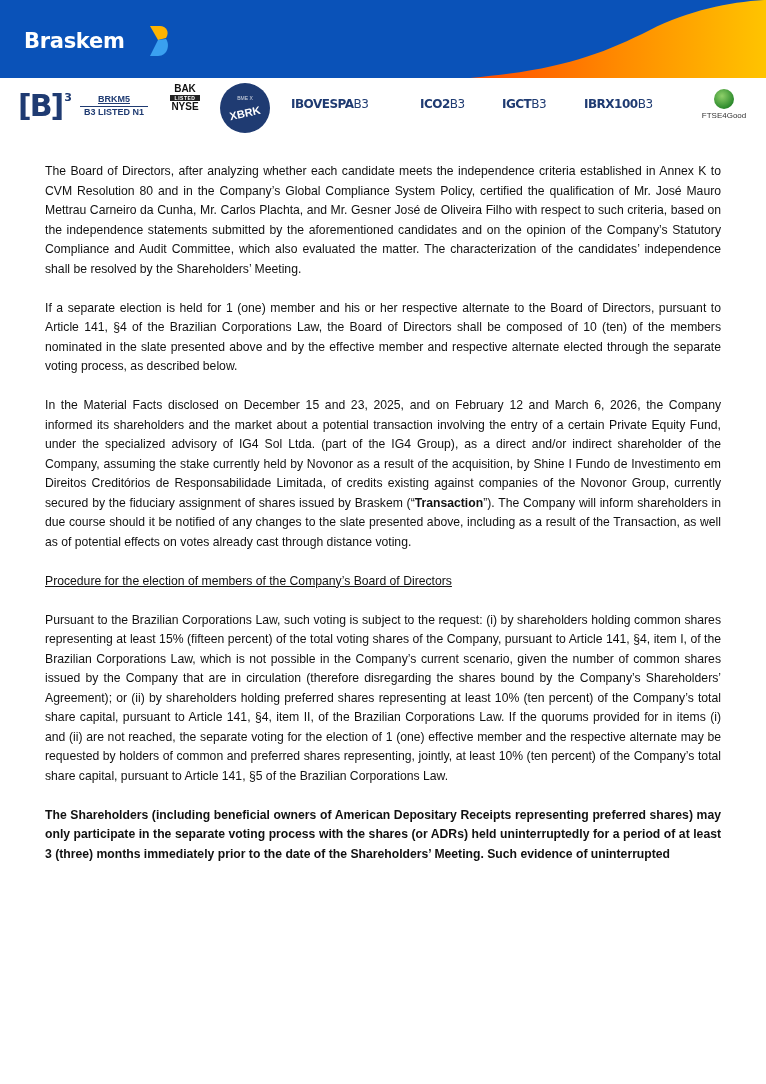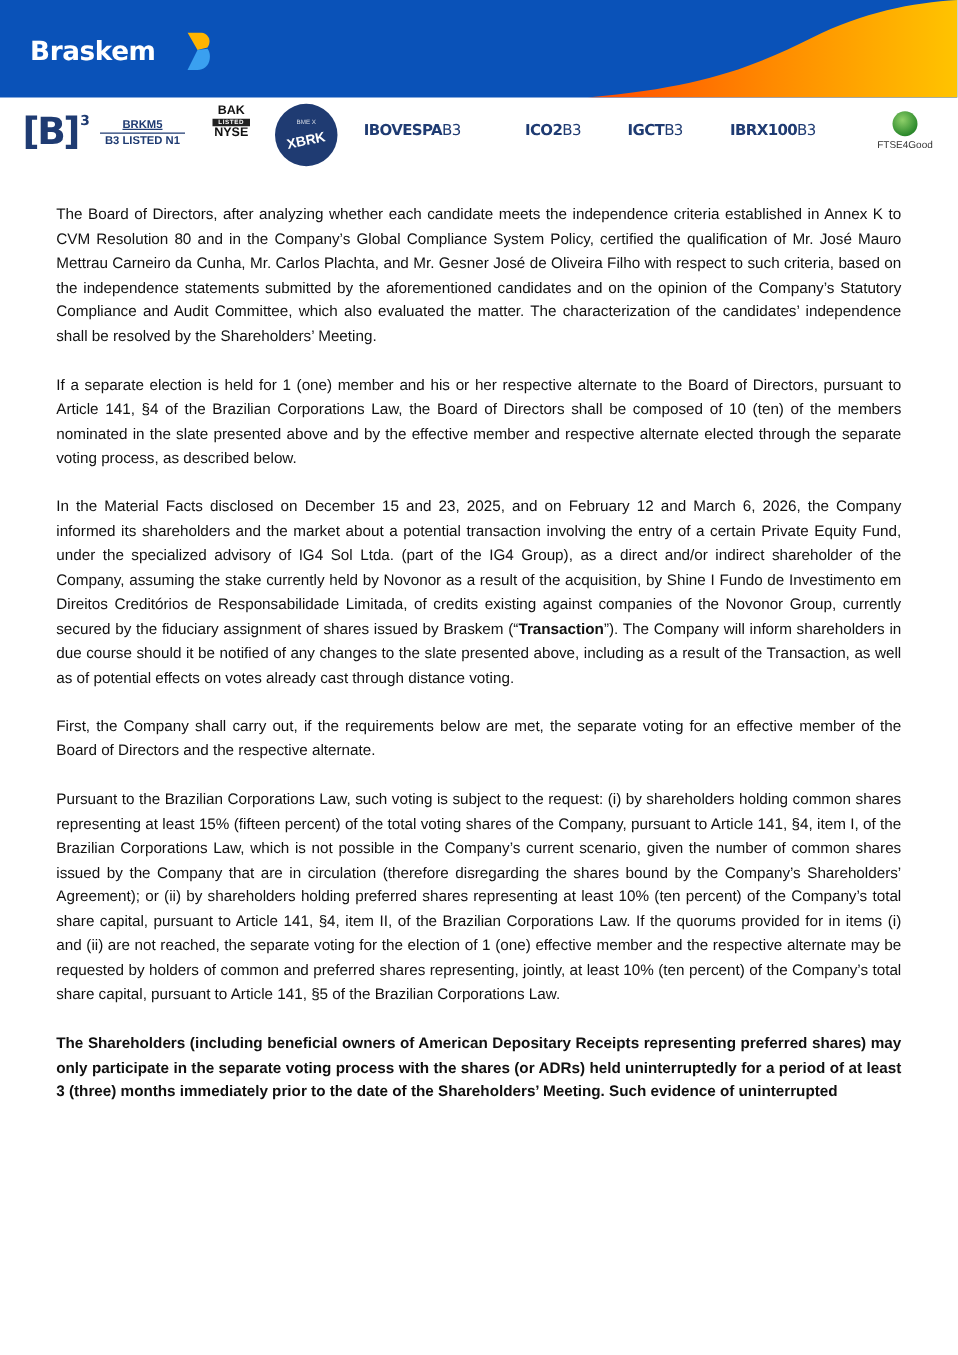--- a/index.html
+++ b/index.html
@@ -97,16 +97,16 @@
   <div class="logo ftse">
     <div class="globe"></div>
     <div class="lbl">FTSE4Good</div>
   </div>
 </div>
 
 <div class="content">
   <p>The Board of Directors, after analyzing whether each candidate meets the independence criteria established in Annex K to CVM Resolution 80 and in the Company’s Global Compliance System Policy, certified the qualification of Mr. José Mauro Mettrau Carneiro da Cunha, Mr. Carlos Plachta, and Mr. Gesner José de Oliveira Filho with respect to such criteria, based on the independence statements submitted by the aforementioned candidates and on the opinion of the Company’s Statutory Compliance and Audit Committee, which also evaluated the matter. The characterization of the candidates’ independence shall be resolved by the Shareholders’ Meeting.</p>
   <p>If a separate election is held for 1 (one) member and his or her respective alternate to the Board of Directors, pursuant to Article 141, §4 of the Brazilian Corporations Law, the Board of Directors shall be composed of 10 (ten) of the members nominated in the slate presented above and by the effective member and respective alternate elected through the separate voting process, as described below.</p>
   <p><span>In the Material Facts disclosed on December 15 and 23, 2025, and on February 12 and March 6, 2026, the Company informed its shareholders and the market about a potential transaction involving the entry of a certain Private Equity Fund, under the specialized advisory of IG4 Sol Ltda. (part of the IG4 Group), as a direct and/or indirect shareholder of the Company, assuming the stake currently held by Novonor as a result of the acquisition, by Shine I Fundo de Investimento em Direitos Creditórios de Responsabilidade Limitada, of credits existing against companies of the Novonor Group, currently secured by the fiduciary assignment of shares issued by Braskem (“</span><b>Transaction</b><span>”). The Company will inform shareholders in due course should it be notified of any changes to the slate presented above, including as a result of the Transaction, as well as of potential effects on votes already cast through distance voting.</span></p>
-  <p>First, the Company shall carry out, if the requirements below are met, the separate voting for an effective member of the Board of Directors and the respective alternate.</p>
+  <p class="heading">Procedure for the election of members of the Company’s Board of Directors</p>
   <p>Pursuant to the Brazilian Corporations Law, such voting is subject to the request: (i) by shareholders holding common shares representing at least 15% (fifteen percent) of the total voting shares of the Company, pursuant to Article 141, §4, item I, of the Brazilian Corporations Law, which is not possible in the Company’s current scenario, given the number of common shares issued by the Company that are in circulation (therefore disregarding the shares bound by the Company’s Shareholders’ Agreement); or (ii) by shareholders holding preferred shares representing at least 10% (ten percent) of the Company’s total share capital, pursuant to Article 141, §4, item II, of the Brazilian Corporations Law. If the quorums provided for in items (i) and (ii) are not reached, the separate voting for the election of 1 (one) effective member and the respective alternate may be requested by holders of common and preferred shares representing, jointly, at least 10% (ten percent) of the Company’s total share capital, pursuant to Article 141, §5 of the Brazilian Corporations Law.</p>
   <p class="bold">The Shareholders (including beneficial owners of American Depositary Receipts representing preferred shares) may only participate in the separate voting process with the shares (or ADRs) held uninterruptedly for a period of at least 3 (three) months immediately prior to the date of the Shareholders’ Meeting. Such evidence of uninterrupted</p>
 </div>
 
 </body></html>

